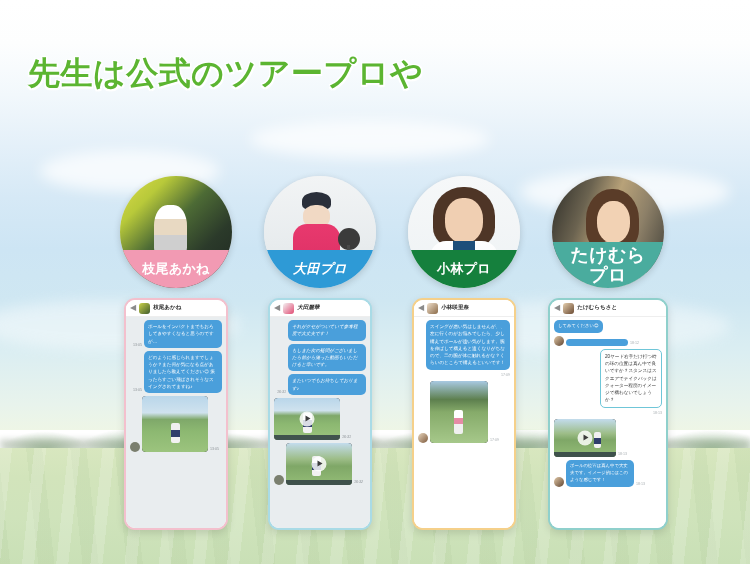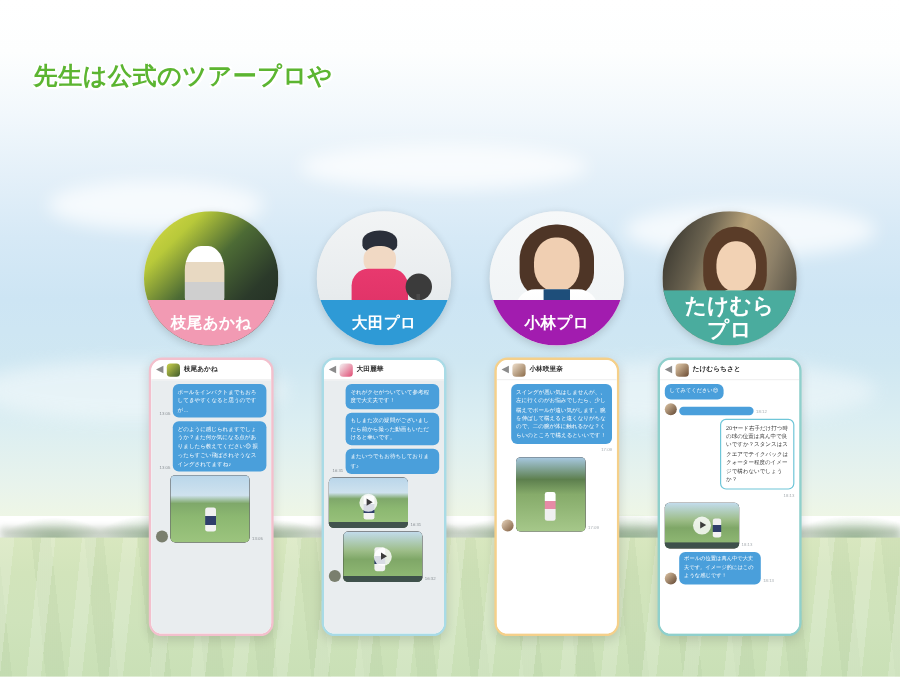--- a/index.html
+++ b/index.html
@@ -48,33 +48,33 @@
     content:""; position:absolute; inset:0;
     background:
       repeating-linear-gradient(96deg, rgba(255,255,255,.25) 0 12px, rgba(255,255,255,0) 12px 34px),
       repeating-linear-gradient(-96deg, rgba(160,190,140,.18) 0 16px, rgba(160,190,140,0) 16px 44px);
     opacity:.7;
   }
 
   
   .heading {
     position:absolute; left:28px; top:50px; z-index:6;
-    color:#5cb531; font-weight:bold; font-size:20px; line-height:1.45;
+    color:#5cb531; font-weight:bold; font-size:32px; line-height:1.45;
     letter-spacing:.5px;
     text-shadow: 1.6px 1.6px 0 #ffffff, -1.2px -1.2px 0 #ffffff,
                  1.6px -1.2px 0 #ffffff, -1.2px 1.6px 0 #ffffff,
                  0 2px 2px rgba(255,255,255,.9);
     text-align: right;
   }
   .heading .l2 { margin-left:-12px; }
 
   
   .pros { position:absolute; left:0; top:176px; width:750px; height:380px; z-index:5; }
   .pro { position:absolute; width:152px; }
-  .pro.p1 { left:100px; } .pro.p2 { left:244px; }
+  .pro.p1 { left:100px; } .pro.p2 { left:244px;font-style:italic; }
   .pro.p3 { left:388px; } .pro.p4 { left:532px; }
 
   
   .avatar {
     position:relative; width:112px; height:112px; margin:0 auto;
     border-radius:50%; overflow:hidden;
     box-shadow:0 2px 7px rgba(0,0,0,.16);
     background:#e9eef2;
   }
   .avatar .photo { position:absolute; inset:0; }
@@ -269,21 +269,21 @@
   </div>
 
   <div class="pro p3">
     <div class="avatar">
       <div class="photo" style="background:linear-gradient(#f6f8f9 0%,#eef2f4 100%);">
         <div style="position:absolute;left:22%;top:10%;width:56%;height:54%;background:#4e3526;border-radius:48% 48% 34% 34%;"></div>
         <div style="position:absolute;left:33%;top:20%;width:34%;height:40%;background:#f0cfb2;border-radius:46%;"></div>
         <div style="position:absolute;left:20%;top:58%;width:60%;height:42%;background:linear-gradient(#ffffff,#f2f4f6);border-radius:16px 16px 0 0;"></div>
         <div style="position:absolute;left:40%;top:58%;width:20%;height:24%;background:#1e4e7a;border-radius:0 0 6px 6px;"></div>
       </div>
-      <div class="band" style="background:#a21caf;">
+      <div class="band" style="background:#15803d;">
         <span>小林プロ</span>
       </div>
     </div>
 
     <div class="phone" style="border-color:#f5d08a;">
       <div class="ph-head">
         <span class="chev">◀</span>
         <span class="ph-ava" style="background:linear-gradient(135deg,#f0e0cc,#8a6a48);"></span>
         <span class="ph-name">小林咲里奈</span>
       </div>

